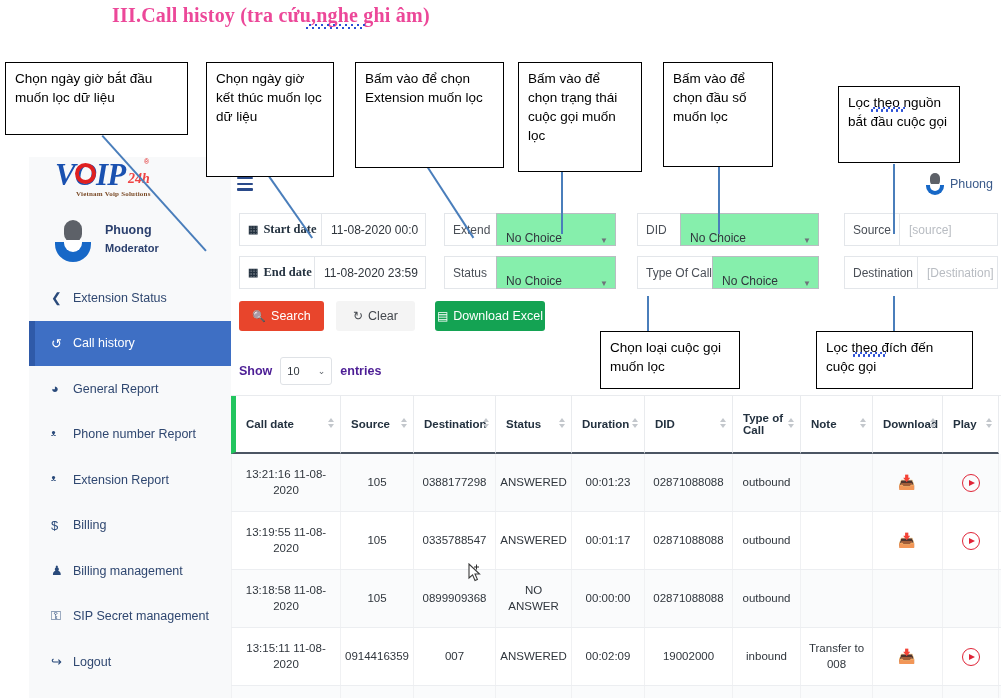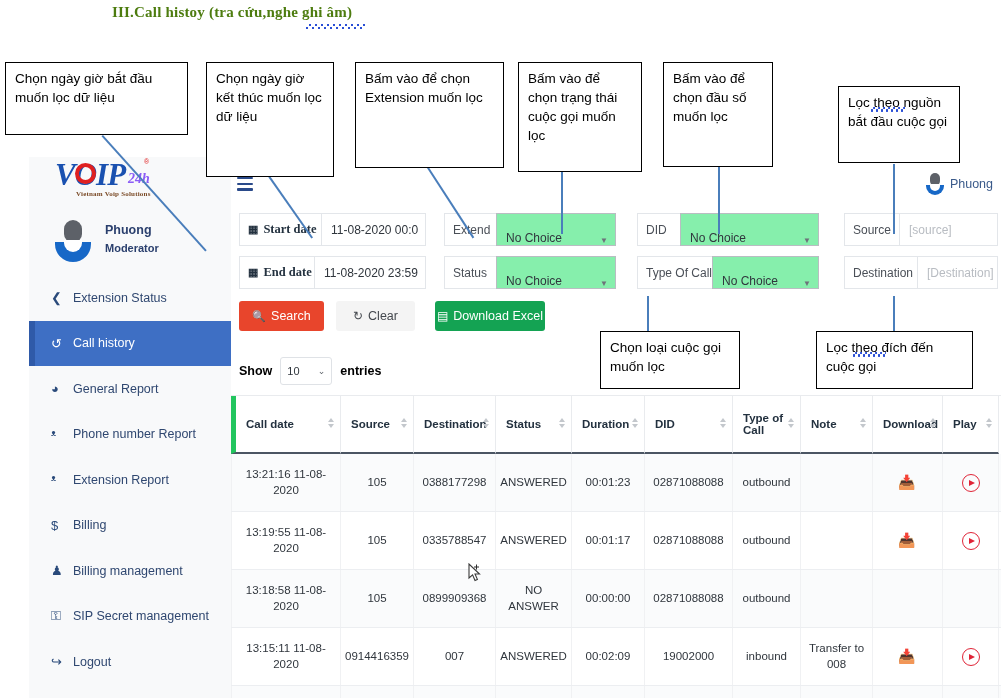--- a/index.html
+++ b/index.html
@@ -9,21 +9,21 @@
     font-family:"Liberation Sans", sans-serif;
     overflow:hidden;
     position:relative;
   }
   .stage{position:relative;width:1001px;height:698px;overflow:hidden;}
 
   
   .doc-title{
     position:absolute;left:112px;top:4px;
     font-family:"Liberation Serif", serif;
-    font-weight:bold;font-size:15px;color:#4d7c0f;
+    font-weight:bold;font-size:20px;color:#ec4899;
     white-space:nowrap;letter-spacing:.2px;
   }
   .squiggle{
     position:absolute;left:305px;top:24px;width:60px;height:6px;
     background:
       radial-gradient(circle at 2px 4px, #2a4fd6 1.2px, transparent 1.4px) 0 0/6px 6px repeat-x,
       radial-gradient(circle at 5px 1px, #2a4fd6 1.2px, transparent 1.4px) 0 0/6px 6px repeat-x;
   }
 
   
@@ -43,21 +43,21 @@
     font-weight:bold;font-style:italic;font-size:31px;color:#1a51b0;
     letter-spacing:-1px;line-height:1;position:absolute;left:0;top:0;
   }
   .logo-o{
     position:absolute;left:20px;top:4px;width:21px;height:21px;
     border:4px solid #e02020;border-radius:50%;box-sizing:border-box;
   }
   .logo-24h{
     position:absolute;left:73px;top:13px;
     font-family:"Liberation Serif", serif;font-weight:bold;font-style:italic;
-    font-size:14px;color:#8b5cf6;line-height:1;
+    font-size:14px;color:#ef4444;line-height:1;
   }
   .logo-reg{
     position:absolute;left:89px;top:-1px;font-size:7px;color:#e02020;
   }
   .logo-tag{
     position:absolute;left:21px;top:31px;
     font-family:"Liberation Serif", serif;font-weight:bold;
     font-size:7px;color:#7a4a26;letter-spacing:.2px;white-space:nowrap;
   }
 
@@ -145,21 +145,21 @@
     position:absolute;height:30px;display:flex;align-items:center;justify-content:center;
     gap:5px;font-size:12.5px;border-radius:3px;cursor:pointer;box-sizing:border-box;
     white-space:nowrap;
   }
   .btn-search{background:#e8452c;color:#fff;}
   .btn-clear{background:#f4f4f4;color:#44484e;}
   .btn-excel{background:#14a353;color:#fff;}
 
   
   .showbar{position:absolute;left:0;top:200px;display:flex;align-items:center;gap:8px;}
-  .showbar .t{font-size:12.5px;font-weight:bold;color:#000000;}
+  .showbar .t{font-size:12.5px;font-weight:bold;color:#4c1d95;}
   .showsel{
     width:52px;height:28px;border:1px solid #dfe2e6;background:#fff;border-radius:3px;
     display:flex;align-items:center;justify-content:space-between;padding:0 6px;
     box-sizing:border-box;font-size:11px;color:#30363d;cursor:pointer;
   }
   .showsel .cv{font-size:9px;color:#5f646b;}
 
   
   .tbl{position:absolute;left:0;top:238px;width:770px;}
   .thead{display:flex;border-top:1px solid #e9ebee;}

